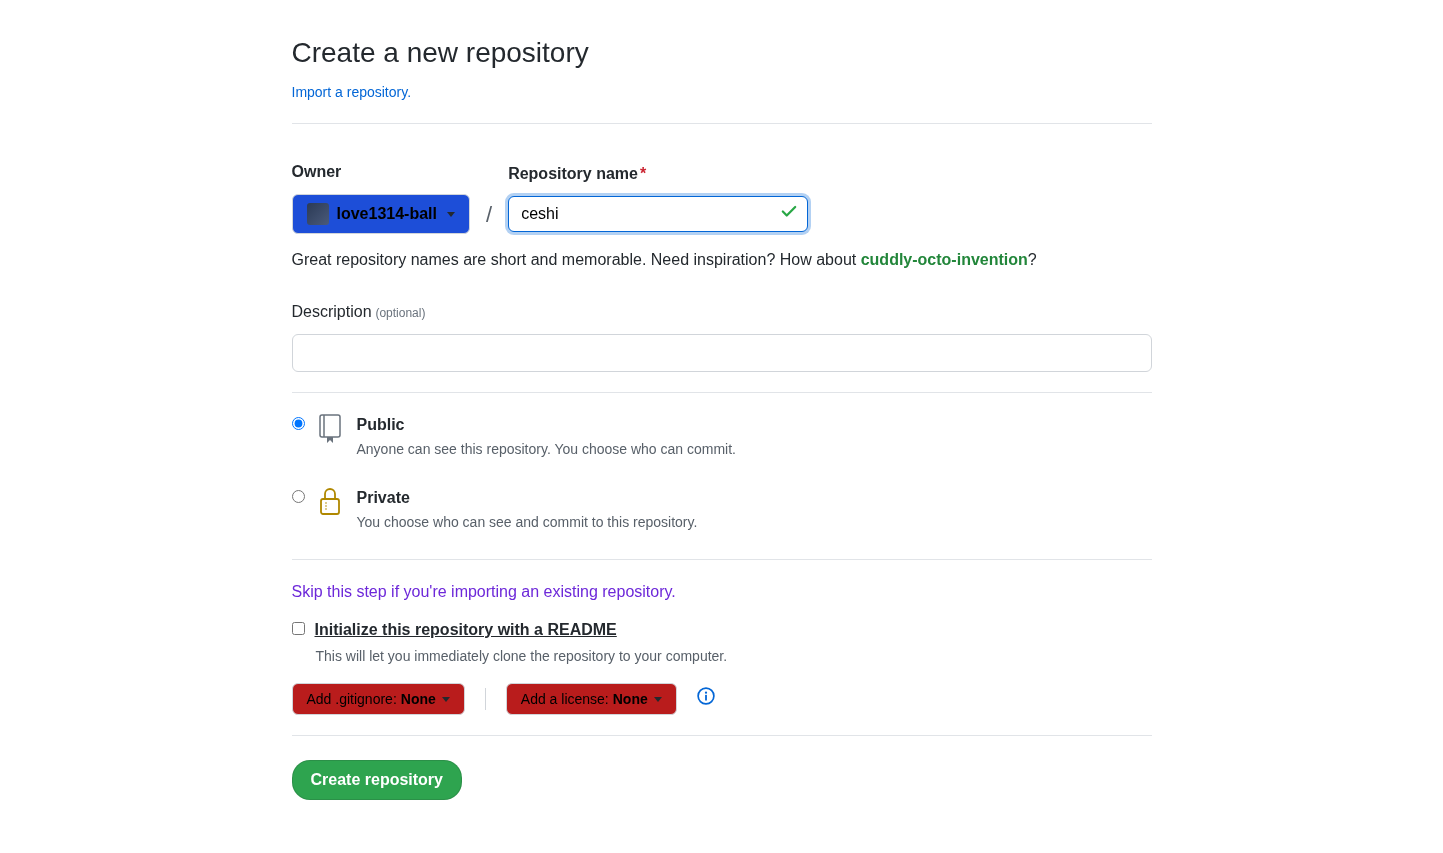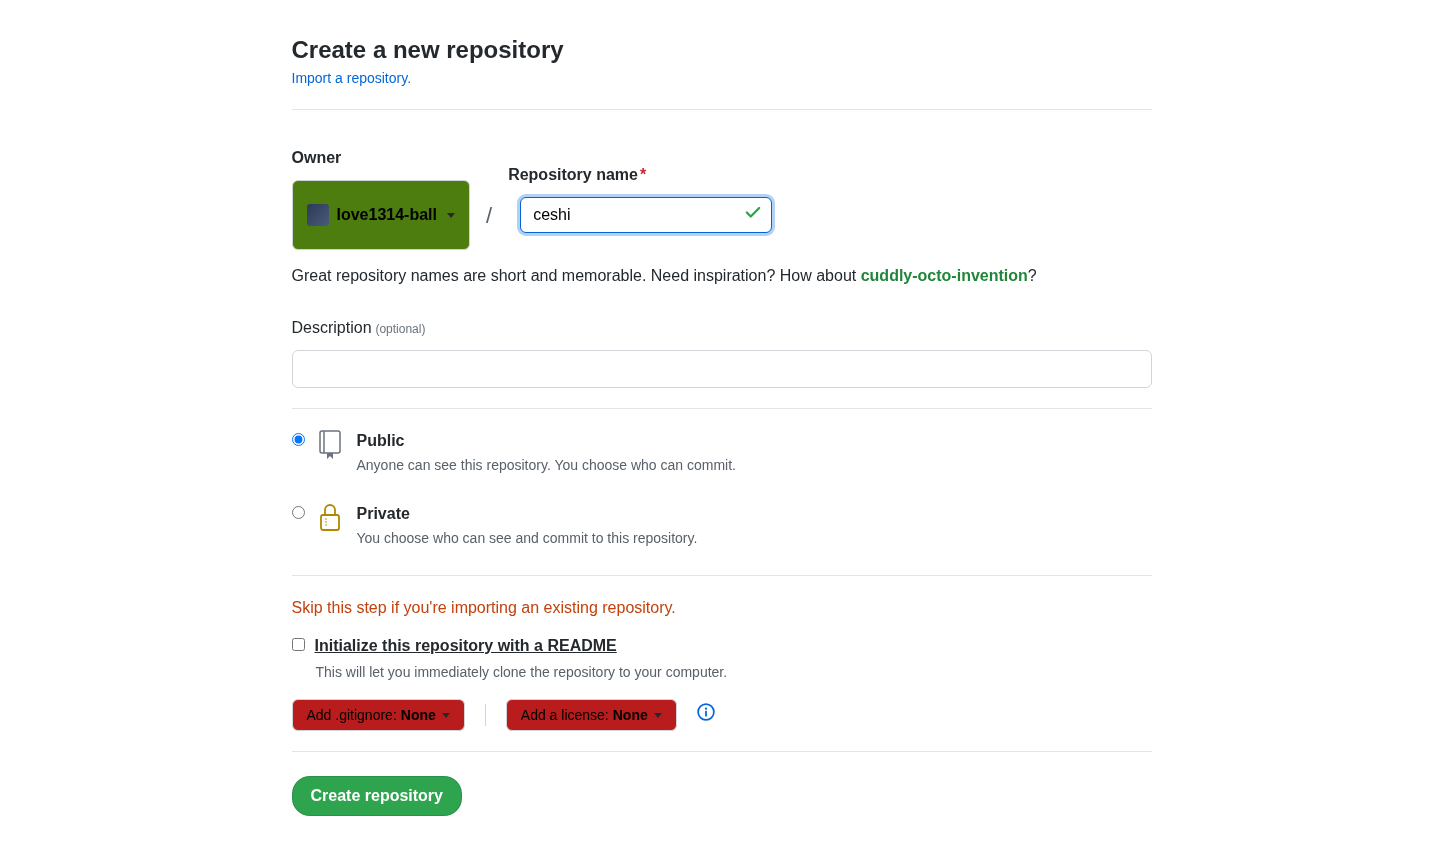--- a/index.html
+++ b/index.html
@@ -9,22 +9,23 @@
       background: #fff;
       font-size: 14px;
       line-height: 1.5;
     }
     .container {
       max-width: 860px;
       margin: 0 auto;
       padding: 32px 0 40px 0;
     }
     h1 {
-      font-size: 24px;
-      font-weight: 700;
+      font-size: 28px;
+      font-weight: 400;
+      margin-bottom: 8px;
     }
     .subhead {
       font-size: 16px;
       color: #586069;
       margin-bottom: 6px;
     }
     .link { color: #0366d6; text-decoration: none; cursor: pointer; }
     hr.divider {
       border: none;
       border-top: 1px solid #e1e4e8;
@@ -36,22 +37,22 @@
       margin: 20px 0 20px 0;
     }
     .row { display: flex; align-items: center; gap: 14px; margin-bottom: 10px; }
     .label-block { display: flex; flex-direction: column; }
     .field-label { font-size: 16px; font-weight: 600; margin-bottom: 10px; }
     .required { color: #cb2431; margin-left: 2px; }
     .owner-btn {
       display: inline-flex;
       align-items: center;
       gap: 8px;
-      padding: 23px 14px;
-      background: #4d7c0f;
+      padding: 8px 14px;
+      background: #1d4ed8;
       border: 1px solid #d1d5da;
       border-radius: 6px;
       font-size: 16px;
       font-weight: 600;
       cursor: pointer;
     }
     .avatar {
       width: 22px; height: 22px;
       background: linear-gradient(135deg,#2b3a55,#4a5a7a);
       border-radius: 3px;
@@ -61,28 +62,27 @@
       width: 0; height: 0;
       border-left: 4px solid transparent;
       border-right: 4px solid transparent;
       border-top: 5px solid #24292e;
       display: inline-block;
       margin-left: 2px;
     }
     .slash { font-size: 22px; color: #586069; padding: 0 2px; }
     .repo-input-wrap { position: relative; }
     .repo-input {
-      width: 252px;
+      width: 300px;
       padding: 8px 36px 8px 12px;
       font-size: 16px;
       border: 1px solid #0366d6;
       border-radius: 6px;
       outline: none;
       box-shadow: 0 0 0 3px rgba(3,102,214,0.3);
-      margin-left: 12px;
     }
     .check-icon {
       position: absolute;
       right: 10px;
       top: 50%;
       transform: translateY(-50%);
       color: #28a745;
     }
     .hint { font-size: 16px; color: #24292e; margin-top: 14px; }
     .suggestion { color: #22863a; font-weight: 600; cursor: pointer; }
@@ -101,21 +101,21 @@
     .visibility-option {
       display: flex;
       align-items: flex-start;
       gap: 12px;
       margin: 18px 0 26px 0;
     }
     .visibility-option input[type=radio] { margin-top: 4px; cursor: pointer; }
     .vis-icon { width: 28px; flex-shrink: 0; }
     .vis-text strong { font-size: 16px; }
     .vis-text p { font-size: 14px; color: #586069; margin-top: 2px; }
-    .skip-text { font-size: 16px; color: #c2410c; margin-bottom: 14px; }
+    .skip-text { font-size: 16px; color: #6d28d9; margin-bottom: 14px; }
     .readme-row { display: flex; align-items: flex-start; gap: 10px; margin-bottom: 4px; }
     .readme-row input[type=checkbox] { margin-top: 4px; cursor: pointer; }
     .readme-text strong { font-size: 16px; text-decoration: underline; }
     .readme-sub { font-size: 14px; color: #586069; margin-left: 24px; margin-top: 2px; }
     .select-row { display: flex; align-items: center; gap: 20px; margin-top: 16px; }
     .select-btn {
       padding: 7px 14px;
       background: #b91c1c;
       border: 1px solid #d1d5da;
       border-radius: 6px;

